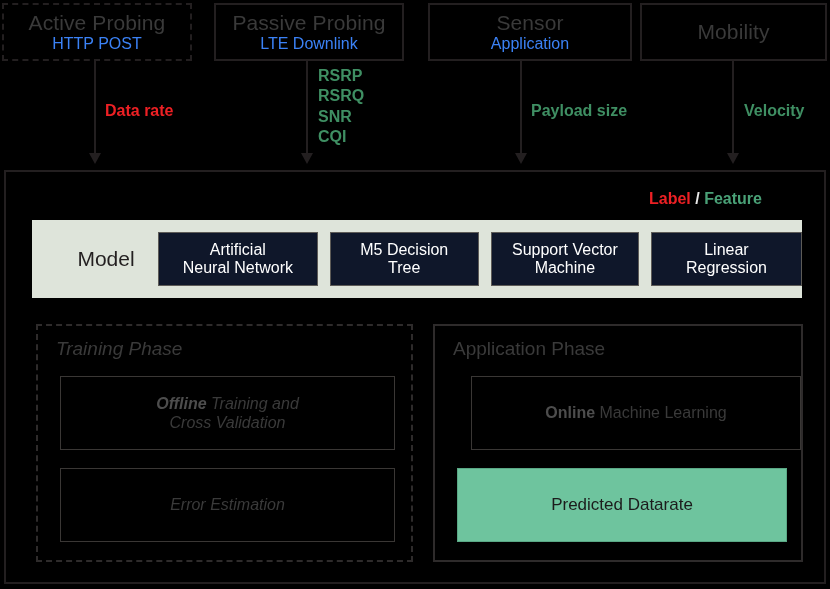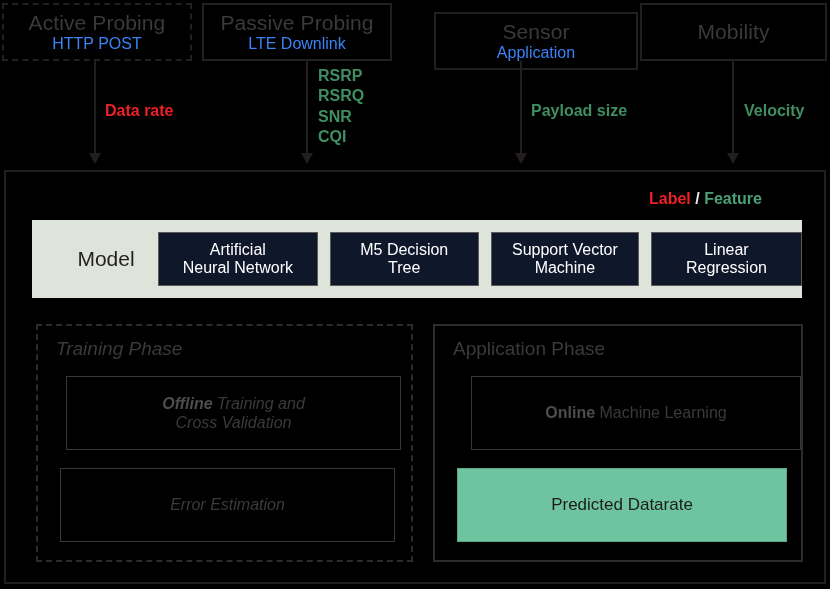--- a/index.html
+++ b/index.html
@@ -139,26 +139,26 @@
 </head>
 <body>
 
 <div id="canvas">
 
   <div class="abs src-box dashed" style="left:2px; top:3px; width:190px; height:58px;">
     <div class="src-title">Active Probing</div>
     <div class="src-sub">HTTP POST</div>
   </div>
 
-  <div class="abs src-box" style="left:202px; top:3px; width:190px; height:58px;">
+  <div class="abs src-box" style="left:214px; top:3px; width:190px; height:58px;">
     <div class="src-title">Passive Probing</div>
     <div class="src-sub">LTE Downlink</div>
   </div>
 
-  <div class="abs src-box" style="left:428px; top:12px; width:204px; height:58px;margin-left:6px;">
+  <div class="abs src-box" style="left:428px; top:3px; width:204px; height:58px;">
     <div class="src-title">Sensor</div>
     <div class="src-sub">Application</div>
   </div>
 
   <div class="abs src-box" style="left:640px; top:3px; width:187px; height:58px;">
     <div class="src-title">Mobility</div>
     <div class="src-sub"></div>
   </div>
 
   <div class="abs arrow-line" style="left:94px; top:61px; height:94px;"></div>
@@ -207,21 +207,21 @@
       <div class="model-box" style="width:152px; margin-left:12px; white-space:pre;">Support Vector
 Machine</div>
 
       <div class="model-box" style="width:155px; margin-left:12px; white-space:pre;">Linear
 Regression</div>
     </div>
 
     <div class="abs phase dashed" style="left:30px; top:152px; width:377px; height:238px;">
       <div class="abs phase-title" style="left:18px; top:12px;">Training Phase</div>
 
-      <div class="abs phase-box" style="left:28px; top:50px; width:335px; height:74px;">
+      <div class="abs phase-box" style="left:22px; top:50px; width:335px; height:74px;">
         <div>
           <span style="font-weight:bold; color:#4d4d4d;">Offline</span><span> Training and</span><br>
           <span>Cross Validation</span>
         </div>
       </div>
 
       <div class="abs phase-box" style="left:22px; top:142px; width:335px; height:74px;">Error Estimation</div>
     </div>
 
     <div class="abs phase solid" style="left:427px; top:152px; width:370px; height:238px;">

